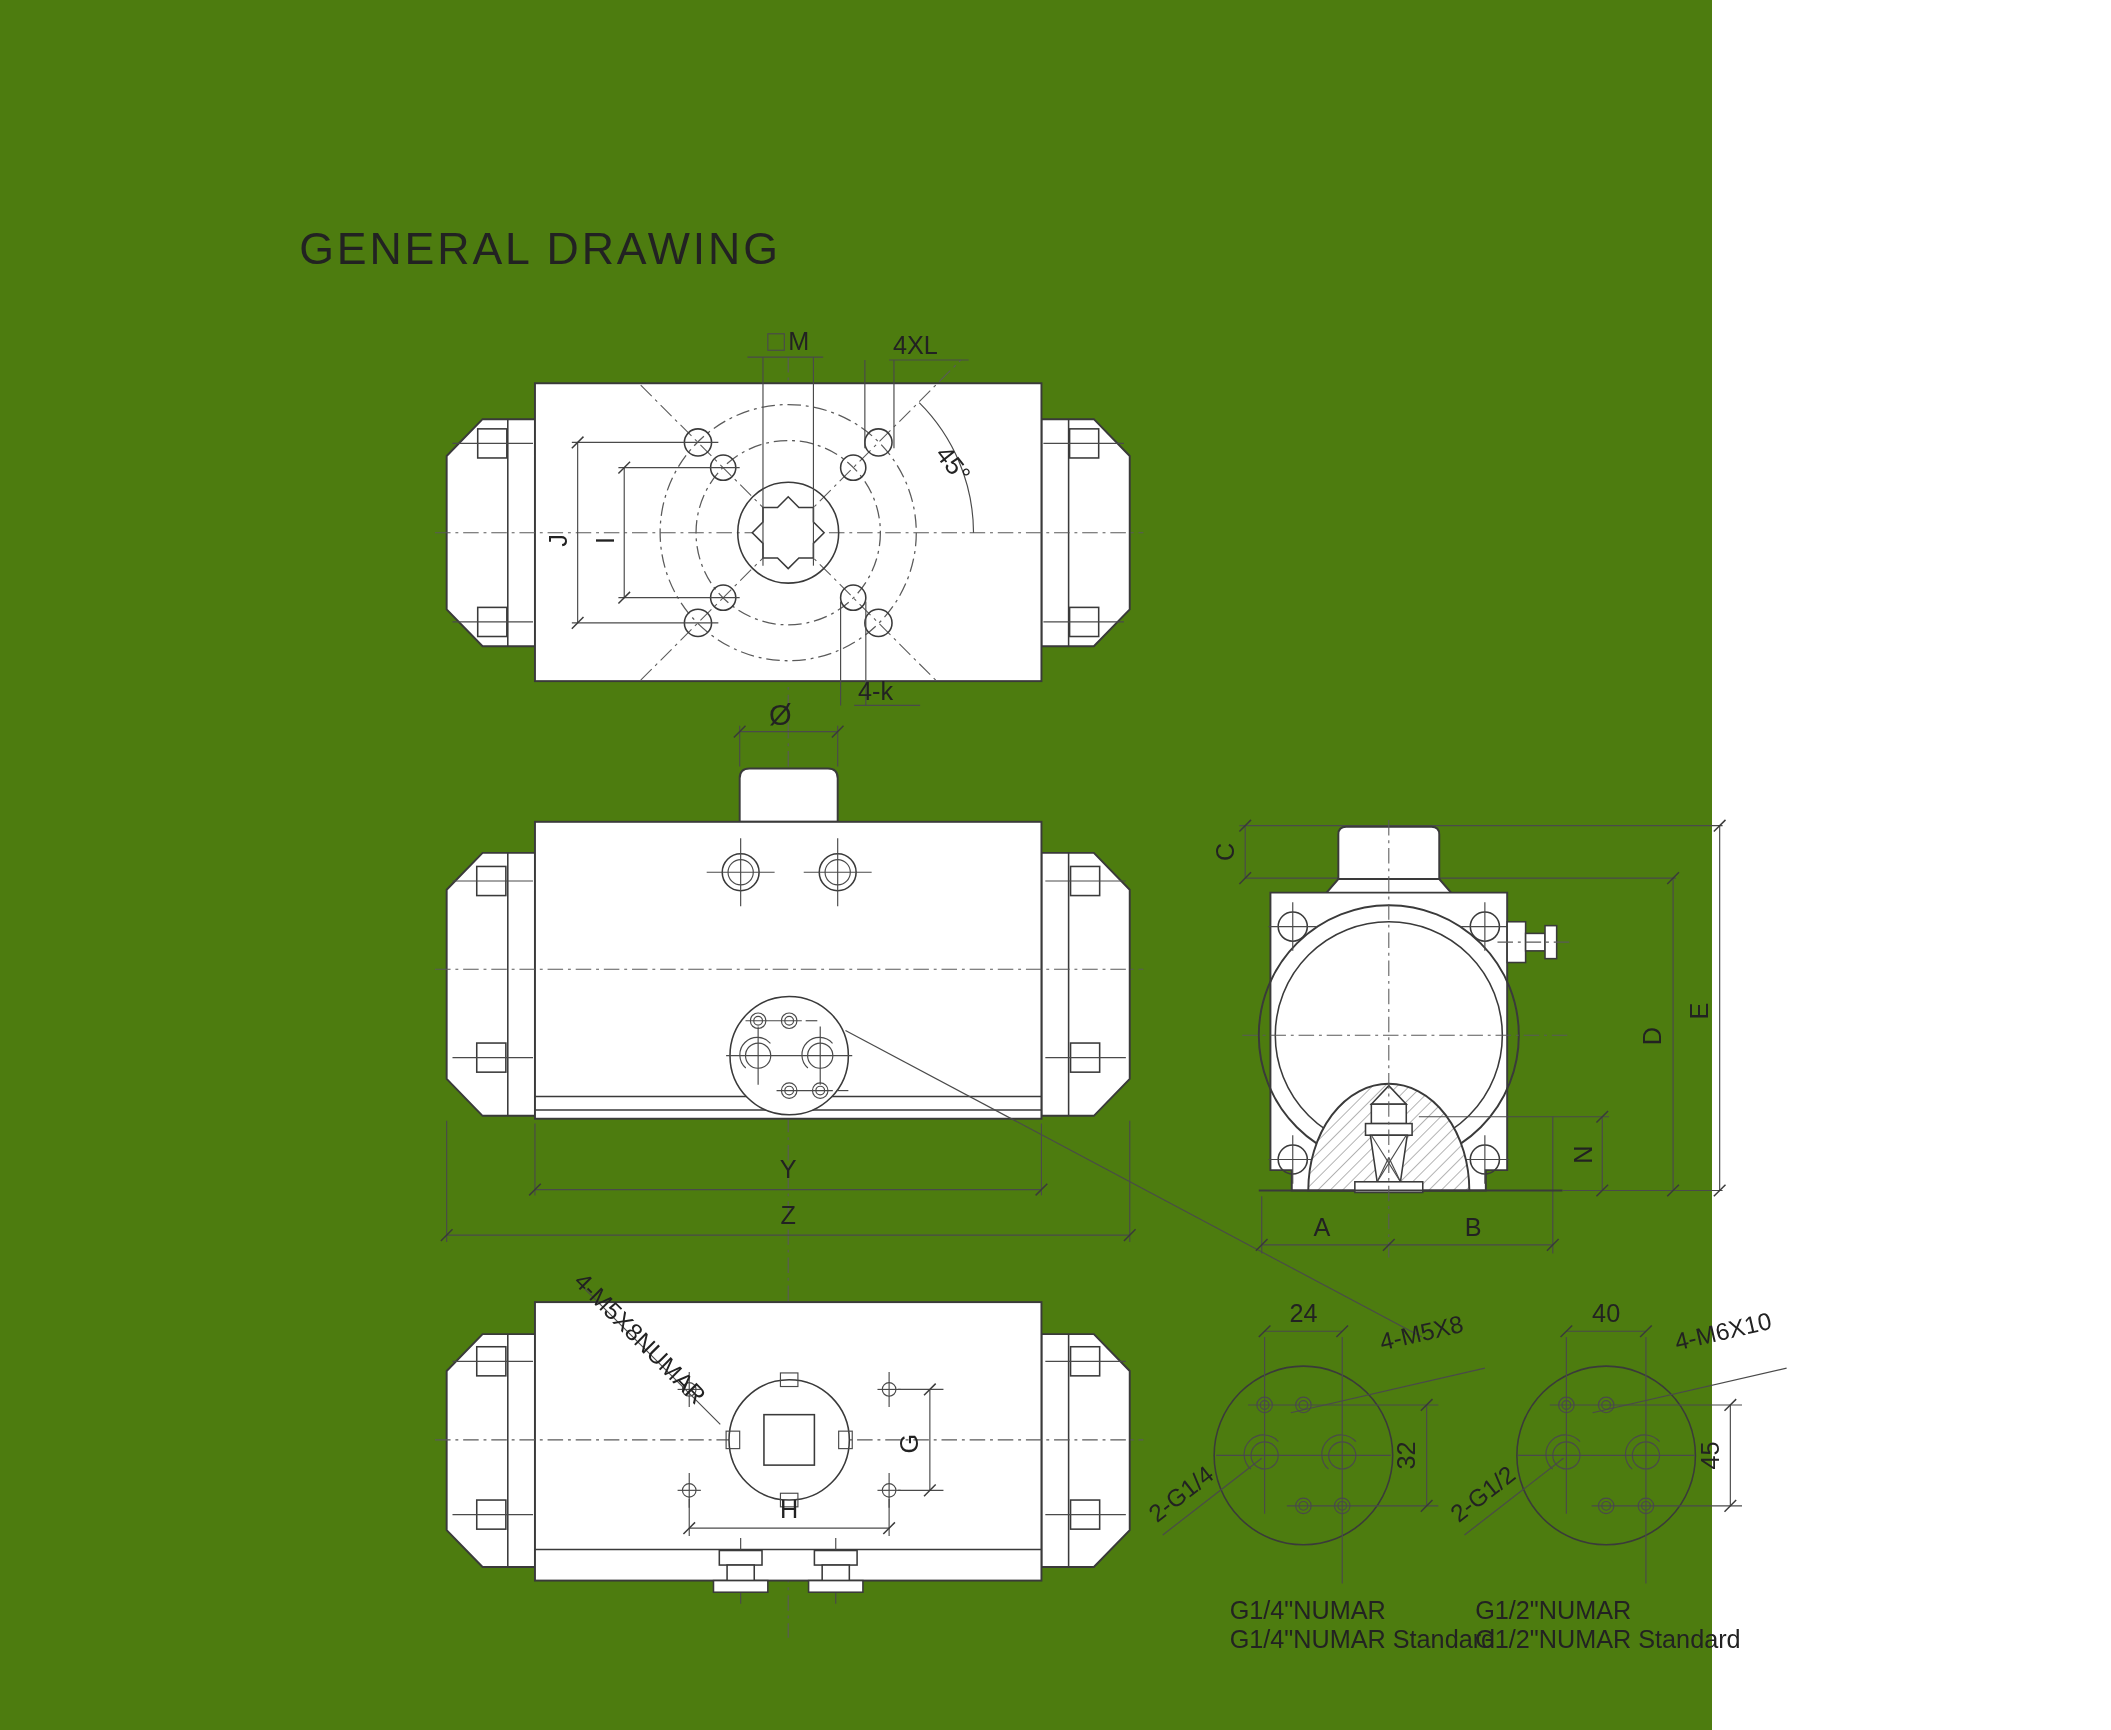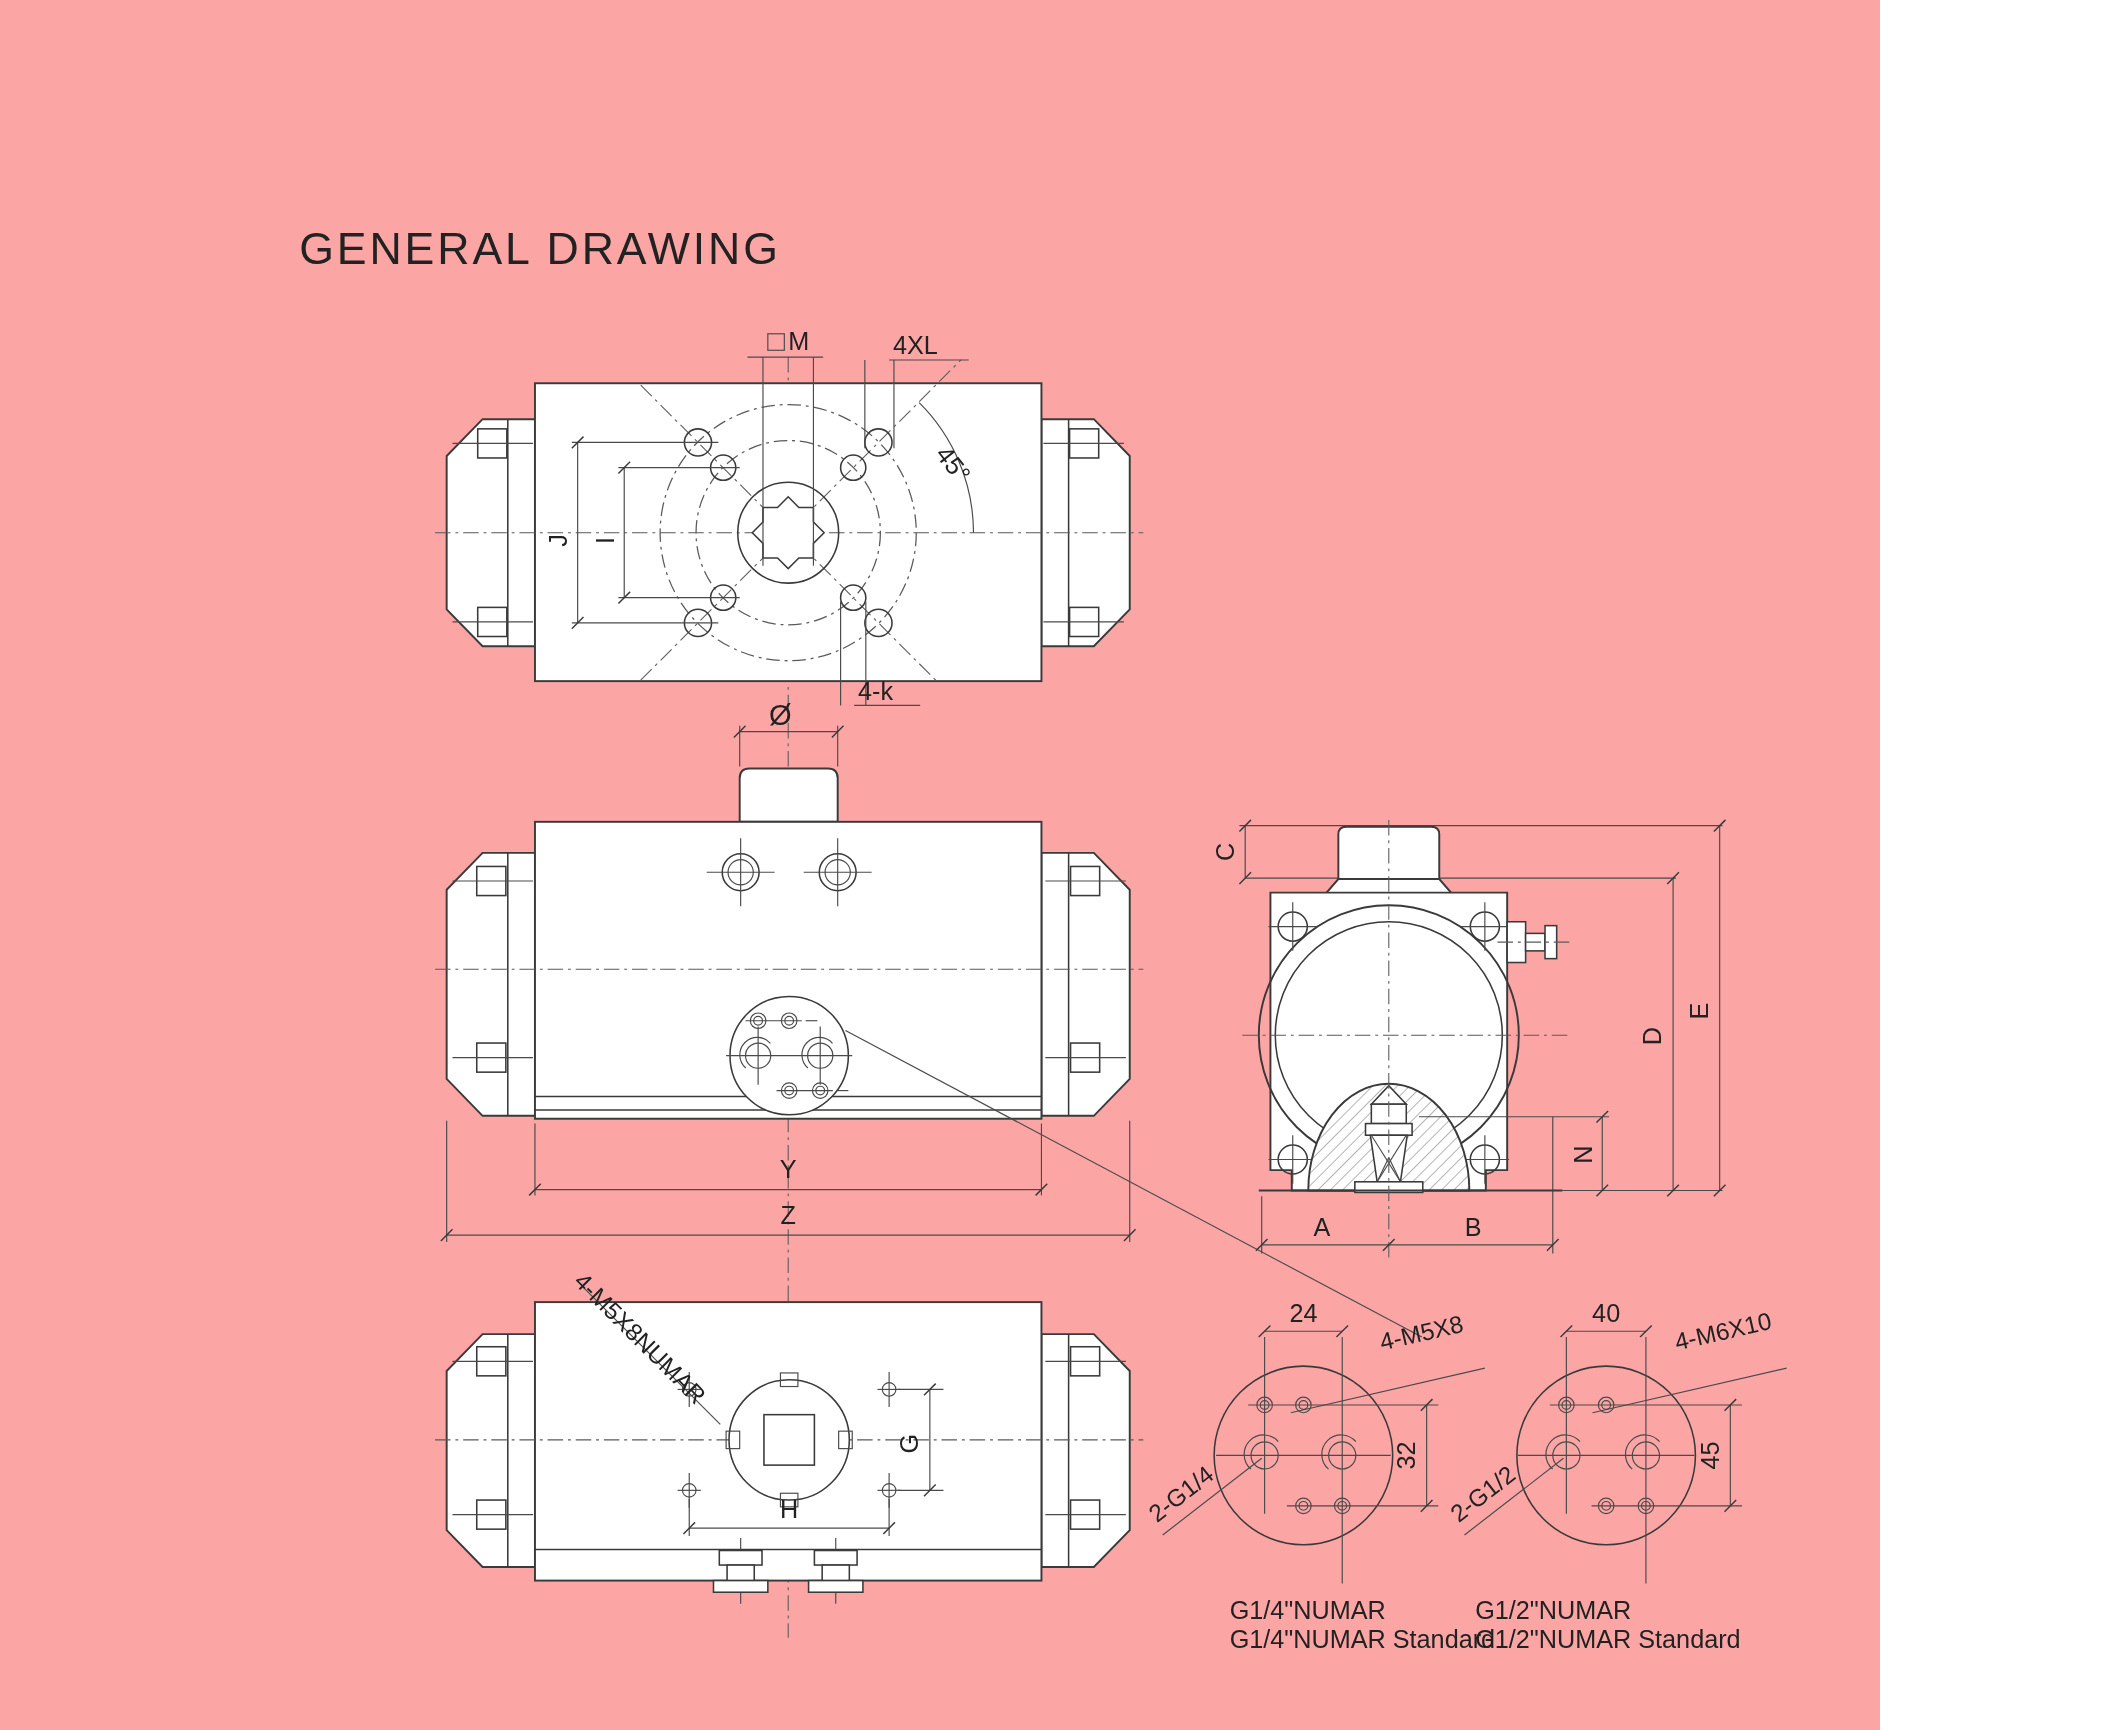--- a/index.html
+++ b/index.html
@@ -1,16 +1,16 @@
 <!DOCTYPE html>
 <html><head>
 <meta charset="utf-8">
 <style>
   html,body{margin:0;padding:0;background:#fff;}
-  .stage{width:1880px;height:1730px;position:relative;background:#fca5a5;}
+  .stage{width:1712px;height:1730px;position:relative;background:#4d7c0f;}
   svg{display:block;}
   
   .s2 {stroke:#3a3a3a;stroke-width:2;fill:none;}
   .s2w{stroke:#3a3a3a;stroke-width:2;fill:#fff;}
   .s15{stroke:#3a3a3a;stroke-width:1.6;fill:none;}
   .s15w{stroke:#3a3a3a;stroke-width:1.6;fill:#fff;}
   .s1 {stroke:#4a4a4a;stroke-width:1.2;fill:none;}
   .cl {stroke:#5a5a5a;stroke-width:1.1;fill:none;stroke-dasharray:16 5 3 5;}
   .dc {stroke:#5a5a5a;stroke-width:1.3;fill:none;stroke-dasharray:14 5 3 5;}
   text{font-family:"Liberation Sans","DejaVu Sans",sans-serif;fill:#222;}

